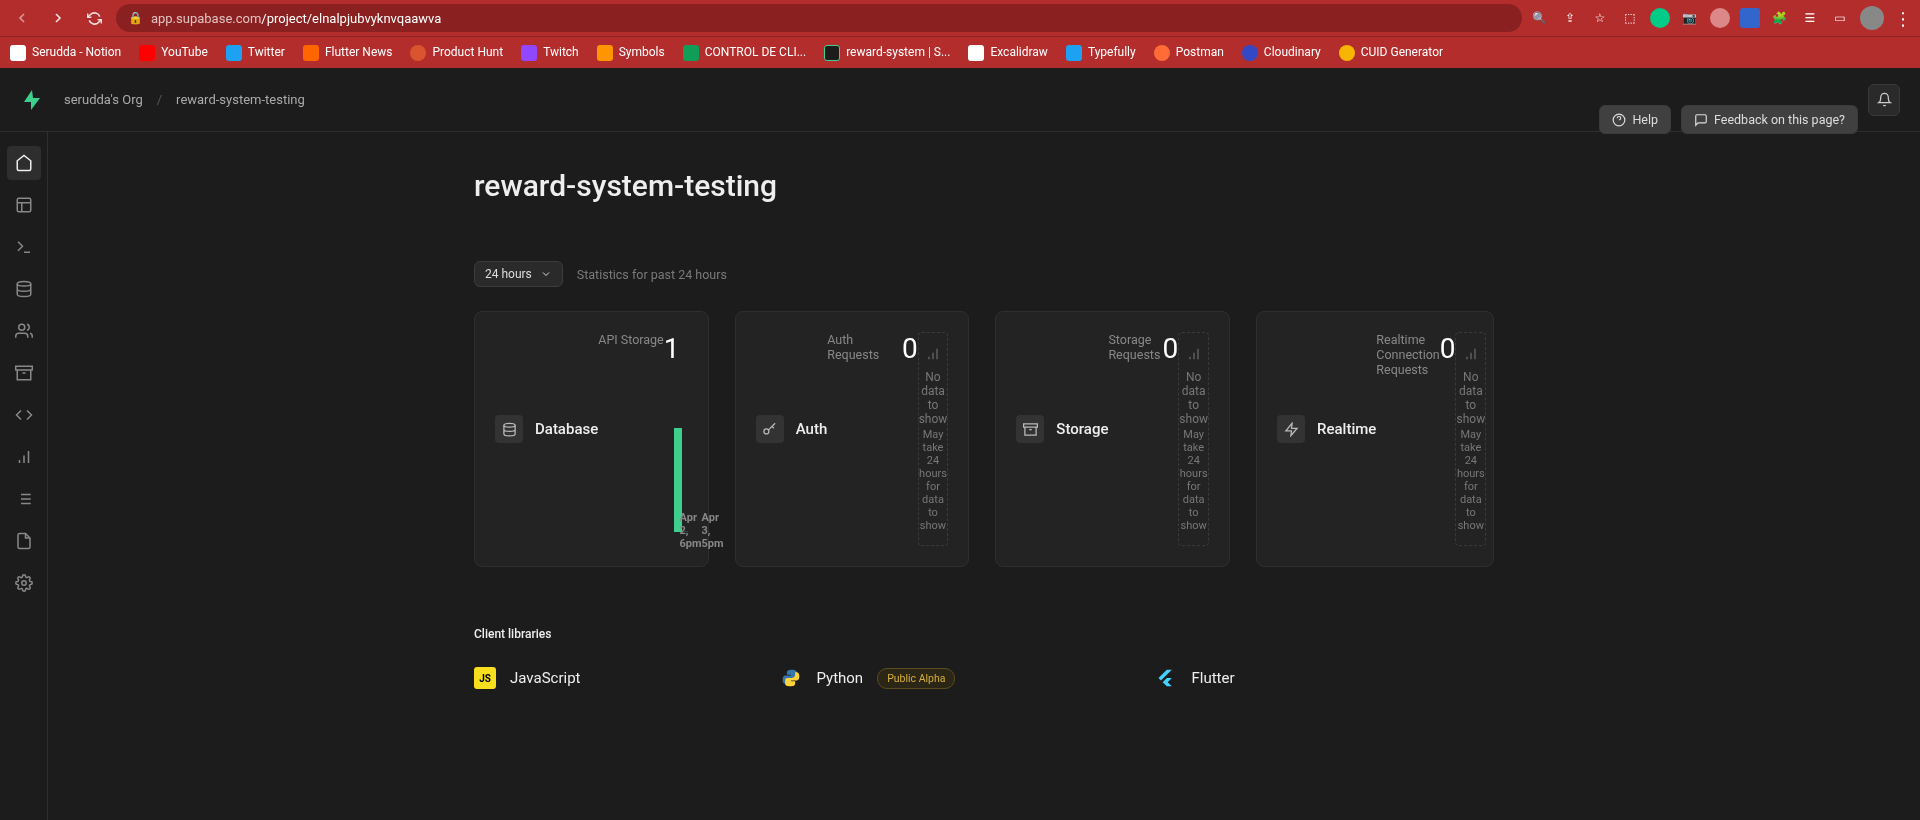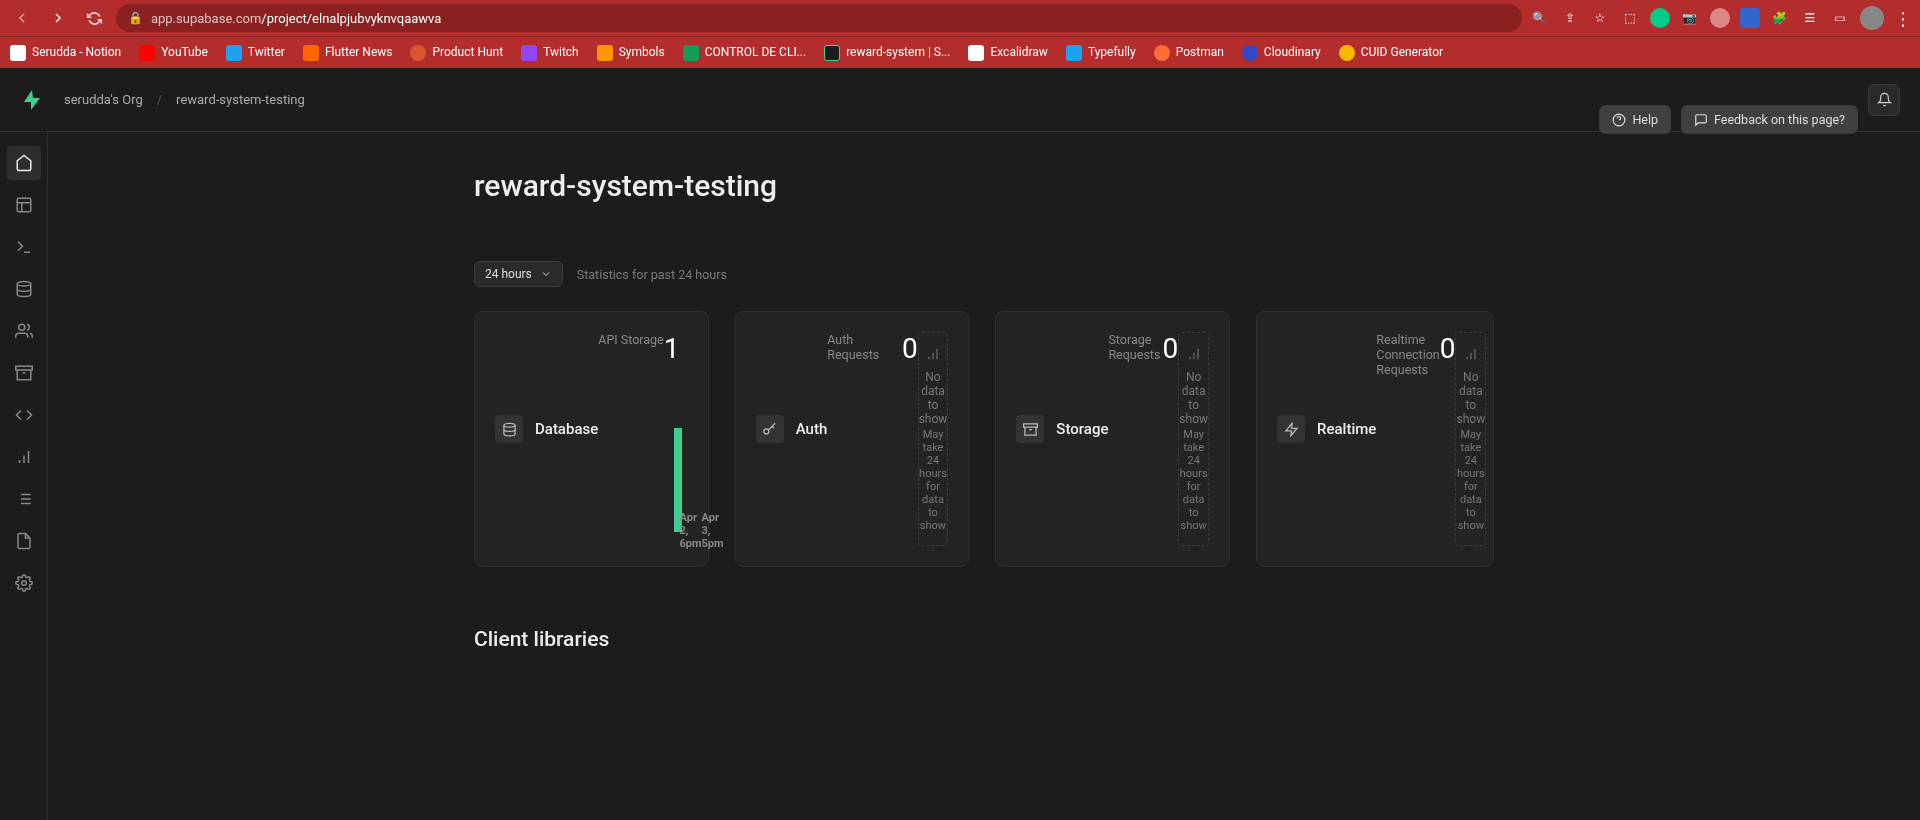--- a/index.html
+++ b/index.html
@@ -53,21 +53,21 @@
 .metric-label { font-size: 12.5px; color: #888; margin-bottom: 2px; }
 .metric-value { font-size: 28px; color: #fff; font-weight: 400; margin-bottom: 14px; }
 .chart-area { flex: 1; position: relative; font-weight: bold; }
 .chart-bar { position: absolute; right: 6px; bottom: 14px; width: 8px; height: 104px; background: #3ecf8e; }
 .chart-base { position: absolute; bottom: 14px; left: 0; right: 0; height: 1px; background: #3a3a3a; }
 .chart-dates { display: flex; justify-content: space-between; font-size: 11px; color: #888; position: absolute; bottom: -4px; left: 0; right: 0; }
 
 .empty-box { border: 1px dashed #3a3a3a; border-radius: 4px; flex: 1; display: flex; flex-direction: column; align-items: center; justify-content: center; color: #777; font-size: 12px; text-align: center; gap: 2px; }
 .empty-box svg { margin-bottom: 6px; }
 
-.section-heading { font-size: 21px; color: #eee; font-weight: 500; margin-top: 60px; margin-bottom: 26px; }
+.section-heading { font-size: 12px; color: #eee; font-weight: 500; margin-top: 60px; margin-bottom: 26px; }
 .libs { display: flex; gap: 200px; }
 .lib { display: flex; align-items: center; gap: 14px; font-size: 15px; color: #eee; }
 .lib-iconbox { width: 22px; height: 22px; display: flex; align-items: center; justify-content: center; border-radius: 3px; font-size: 10px; font-weight: bold; }
 .badge { background: #2c2616; border: 1px solid #5a4c1f; color: #d4af37; font-size: 10.5px; padding: 3px 9px; border-radius: 10px; }
 
 svg { display: block; }
 </style>
 </head>
 <body>
 
@@ -379,15 +379,39 @@
                 <line x1="18" y1="20" x2="18" y2="4"></line>
                 <line x1="6" y1="20" x2="6" y2="16"></line>
               </svg>
             <div>No data to show</div>
             <div style="font-size:11px;">May take 24 hours for data to show</div>
           </div>
         </div>
       </div>
 
       <h2 class="section-heading">Client libraries</h2>
+      <div class="libs">
+        <div class="lib">
+          <div class="lib-iconbox" style="background:#f7df1e;color:#000">JS</div>
+          <span>JavaScript</span>
+        </div>
+        <div class="lib">
+          <div class="lib-iconbox">
+              <svg width="20" height="20" viewBox="0 0 24 24">
+                <path d="M12 2c-3 0-5 1-5 3v3h5v1H5c-2 0-3 2-3 5s1 5 3 5h2v-3c0-2 2-4 4-4h5c2 0 3-1 3-3V5c0-2-2-3-5-3h-2z" fill="#3776ab"></path>
+                <path d="M12 22c3 0 5-1 5-3v-3h-5v-1h7c2 0 3-2 3-5s-1-5-3-5h-2v3c0 2-2 4-4 4H8c-2 0-3 1-3 3v4c0 2 2 3 5 3h2z" fill="#ffd43b"></path>
+              </svg>
+            </div>
+          <span>Python</span>
+          <span class="badge">Public Alpha</span>
+        </div>
+        <div class="lib">
+          <div class="lib-iconbox">
+              <svg width="20" height="20" viewBox="0 0 24 24">
+                <path d="M13 2L3 12l3 3L19 2h-6zm0 10l-5 5 5 5h6l-5-5 5-5h-6z" fill="#44d1fd"></path>
+              </svg>
+            </div>
+          <span>Flutter</span>
+        </div>
+      </div>
     </div>
   </div>
 </div>
 
 </body></html>

